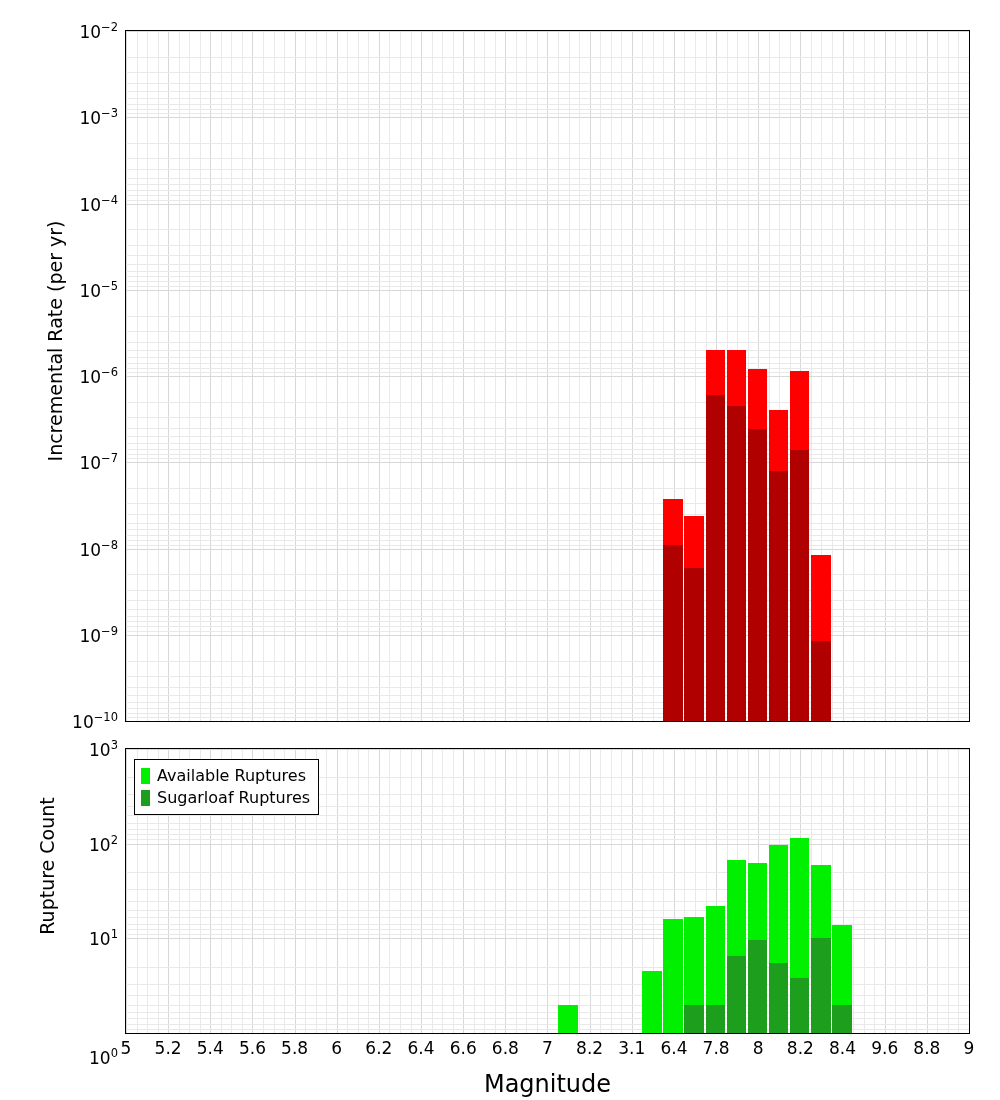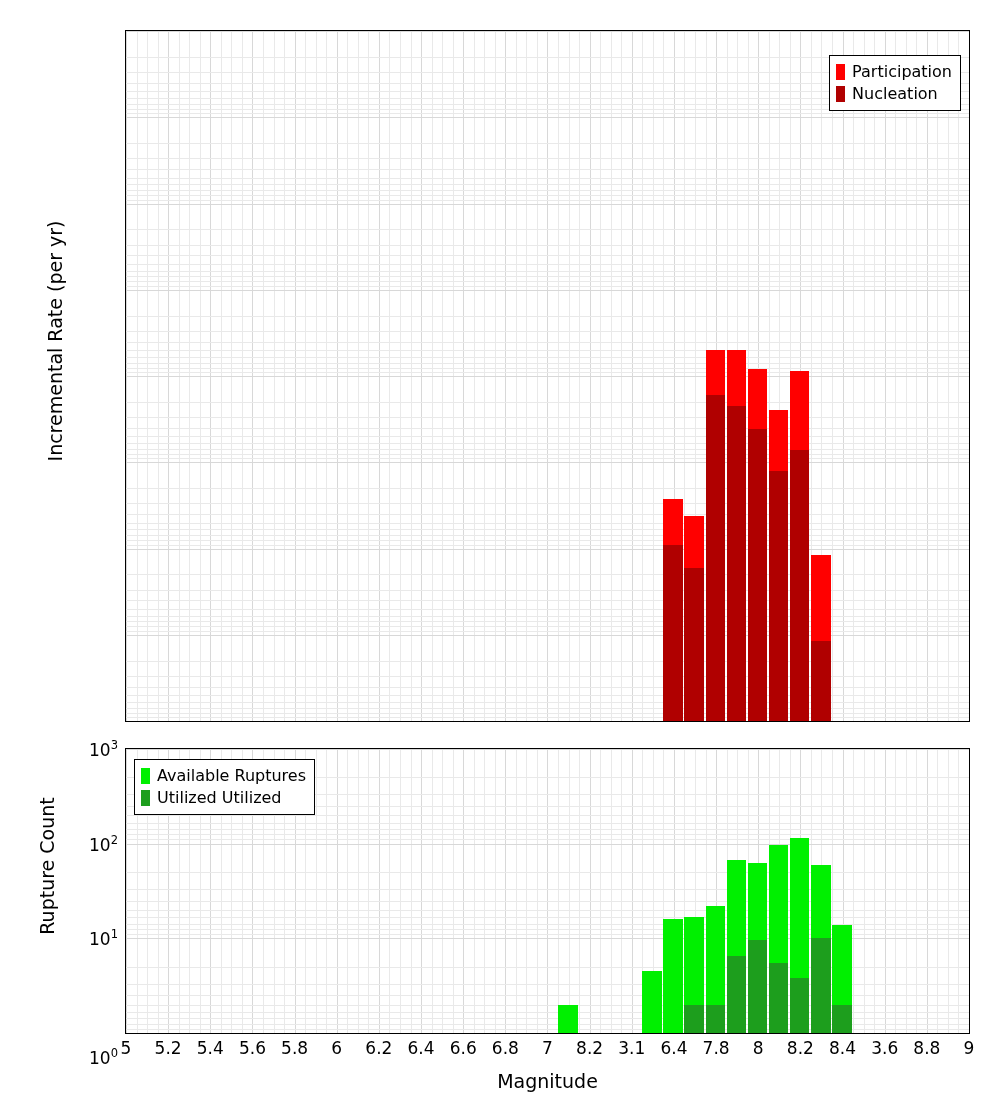--- a/index.html
+++ b/index.html
@@ -38,21 +38,21 @@
     left: -78px; top: 855px;
     width: 250px; text-align: center;
     font-size: 19px;
     transform: rotate(-90deg);
     transform-origin: center center;
   }
   #xlabel {
     position: absolute;
     left: 125px; top: 1070px; width: 845px;
     text-align: center;
-    font-size: 19px;
+    font-size: 24px;
   }
 
   
   .plot {
     position: absolute;
     border: 1px solid #000;
     background: #fff;
     box-sizing: border-box;
     overflow: hidden;
   }
@@ -124,20 +124,31 @@
 </head>
 <body>
 
 <div class="figure">
 
 
   <div id="ylabel-top">Incremental Rate (per yr)</div>
   <div id="ylabel-bottom">Rupture Count</div>
   <div id="xlabel">Magnitude</div>
 
+  <div class="yticks-top" id="yticks-top">
+      <div class="ytick" style="top: -10px; width: 98px;">10<sup>−2</sup></div>
+      <div class="ytick" style="top: 76.25px; width: 98px;">10<sup>−3</sup></div>
+      <div class="ytick" style="top: 162.5px; width: 98px;">10<sup>−4</sup></div>
+      <div class="ytick" style="top: 248.75px; width: 98px;">10<sup>−5</sup></div>
+      <div class="ytick" style="top: 335px; width: 98px;">10<sup>−6</sup></div>
+      <div class="ytick" style="top: 421.25px; width: 98px;">10<sup>−7</sup></div>
+      <div class="ytick" style="top: 507.5px; width: 98px;">10<sup>−8</sup></div>
+      <div class="ytick" style="top: 593.75px; width: 98px;">10<sup>−9</sup></div>
+      <div class="ytick" style="top: 680px; width: 98px;">10<sup>−10</sup></div>
+    </div>
   <div class="yticks-bottom" id="yticks-bottom">
       <div class="ytick" style="top: -10px; width: 98px;">10<sup>3</sup></div>
       <div class="ytick" style="top: 84.6667px; width: 98px;">10<sup>2</sup></div>
       <div class="ytick" style="top: 179.333px; width: 98px;">10<sup>1</sup></div>
       <div class="ytick" style="top: 274px; width: 98px; margin-top: 24px;">10<sup>0</sup></div>
     </div>
 
   <div class="plot" id="plot-top">
     <div class="gridlines" id="grid-top">
         <div class="gx major" style="left: 0px;"></div>
@@ -329,30 +340,20 @@
         </div>
         <div class="bar " style="left: 663.862px; width: 19.575px; height: 690px;">
           <div class="outer" style="height: 350.235px;"></div>
           <div class="inner" style="height: 271.354px;"></div>
         </div>
         <div class="bar " style="left: 684.938px; width: 19.575px; height: 690px;">
           <div class="outer" style="height: 166.412px;"></div>
           <div class="inner" style="height: 80.1624px;"></div>
         </div>
       </div>
-    <div class="legend" id="legend-top">
-        <div class="legend-row">
-          <span class="swatch" style="background: rgb(255, 0, 0);"></span>
-          <span>Participation</span>
-        </div>
-        <div class="legend-row">
-          <span class="swatch" style="background: rgb(176, 0, 0);"></span>
-          <span>Nucleation</span>
-        </div>
-      </div>
   </div>
 
   <div class="plot" id="plot-bottom">
     <div class="gridlines" id="grid-bottom">
         <div class="gx major" style="left: 0px;"></div>
         <div class="gx" style="left: 11px;"></div>
         <div class="gx" style="left: 21px;"></div>
         <div class="gx" style="left: 32px;"></div>
         <div class="gx major" style="left: 42px;"></div>
         <div class="gx" style="left: 53px;"></div>
@@ -512,21 +513,21 @@
           <div class="inner" style="height: 28.4975px;"></div>
         </div>
       </div>
     <div class="legend" id="legend-bottom">
         <div class="legend-row">
           <span class="swatch" style="background: rgb(0, 240, 0);"></span>
           <span>Available Ruptures</span>
         </div>
         <div class="legend-row">
           <span class="swatch" style="background: rgb(29, 158, 29);"></span>
-          <span>Utilized Utilized</span>
+          <span>Sugarloaf Ruptures</span>
         </div>
       </div>
   </div>
 
   <div class="xticks" id="xticks">
       <div class="xtick" style="left: 1px;">5</div>
       <div class="xtick" style="left: 43.15px;">5.2</div>
       <div class="xtick" style="left: 85.3px;">5.4</div>
       <div class="xtick" style="left: 127.45px;">5.6</div>
       <div class="xtick" style="left: 169.6px;">5.8</div>
@@ -536,18 +537,18 @@
       <div class="xtick" style="left: 338.2px;">6.6</div>
       <div class="xtick" style="left: 380.35px;">6.8</div>
       <div class="xtick" style="left: 422.5px;">7</div>
       <div class="xtick" style="left: 464.65px;">8.2</div>
       <div class="xtick" style="left: 506.8px;">3.1</div>
       <div class="xtick" style="left: 548.95px;">6.4</div>
       <div class="xtick" style="left: 591.1px;">7.8</div>
       <div class="xtick" style="left: 633.25px;">8</div>
       <div class="xtick" style="left: 675.4px;">8.2</div>
       <div class="xtick" style="left: 717.55px;">8.4</div>
-      <div class="xtick" style="left: 759.7px;">3.6</div>
+      <div class="xtick" style="left: 759.7px;">9.6</div>
       <div class="xtick" style="left: 801.85px;">8.8</div>
       <div class="xtick" style="left: 844px;">9</div>
     </div>
 
 </div>
 
 </body></html>

